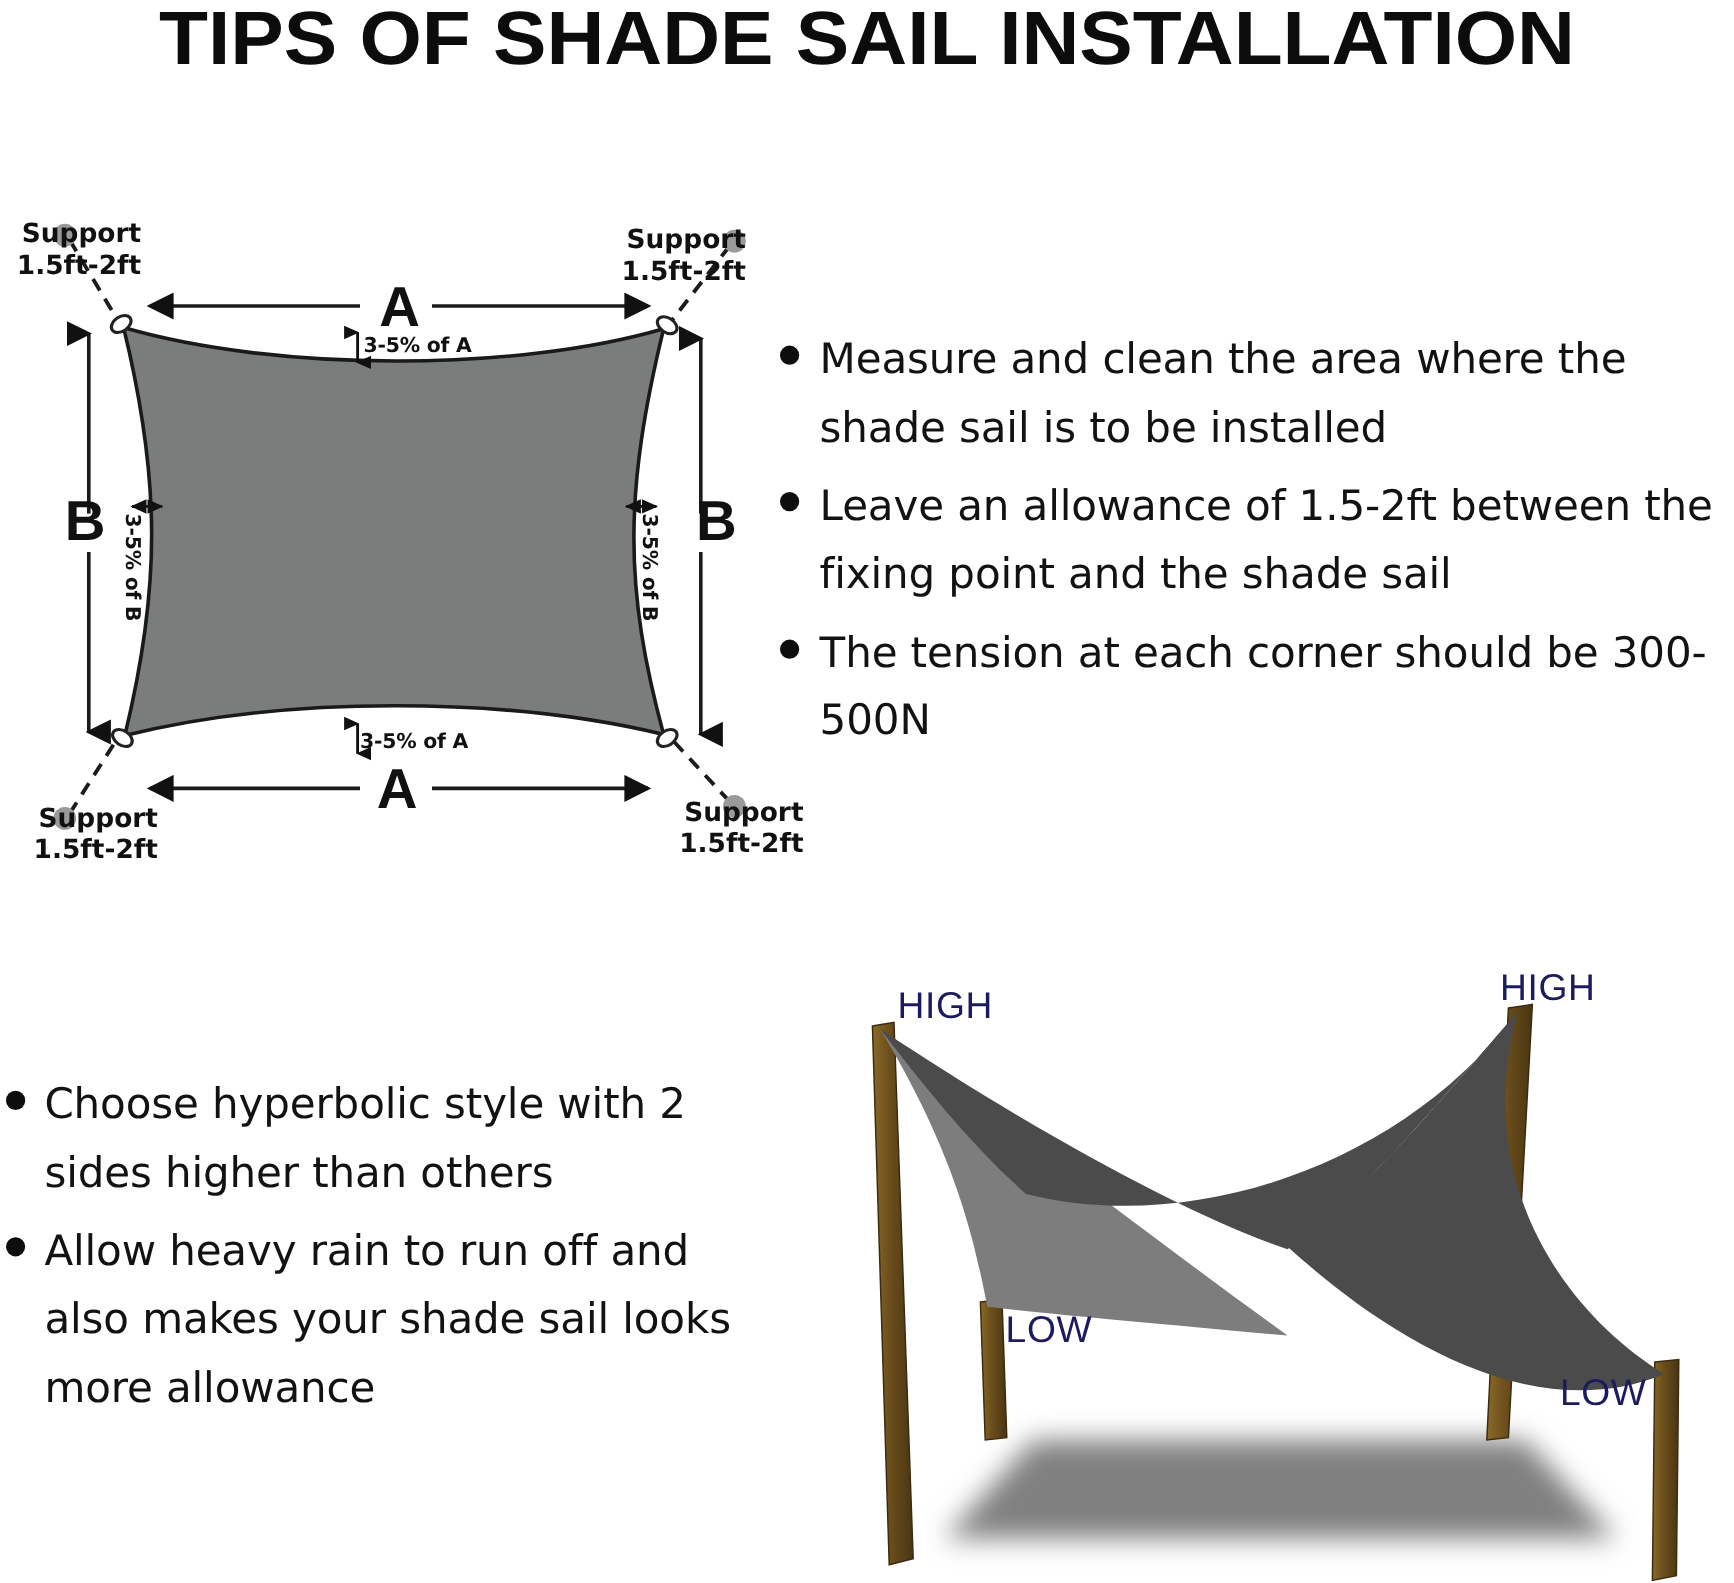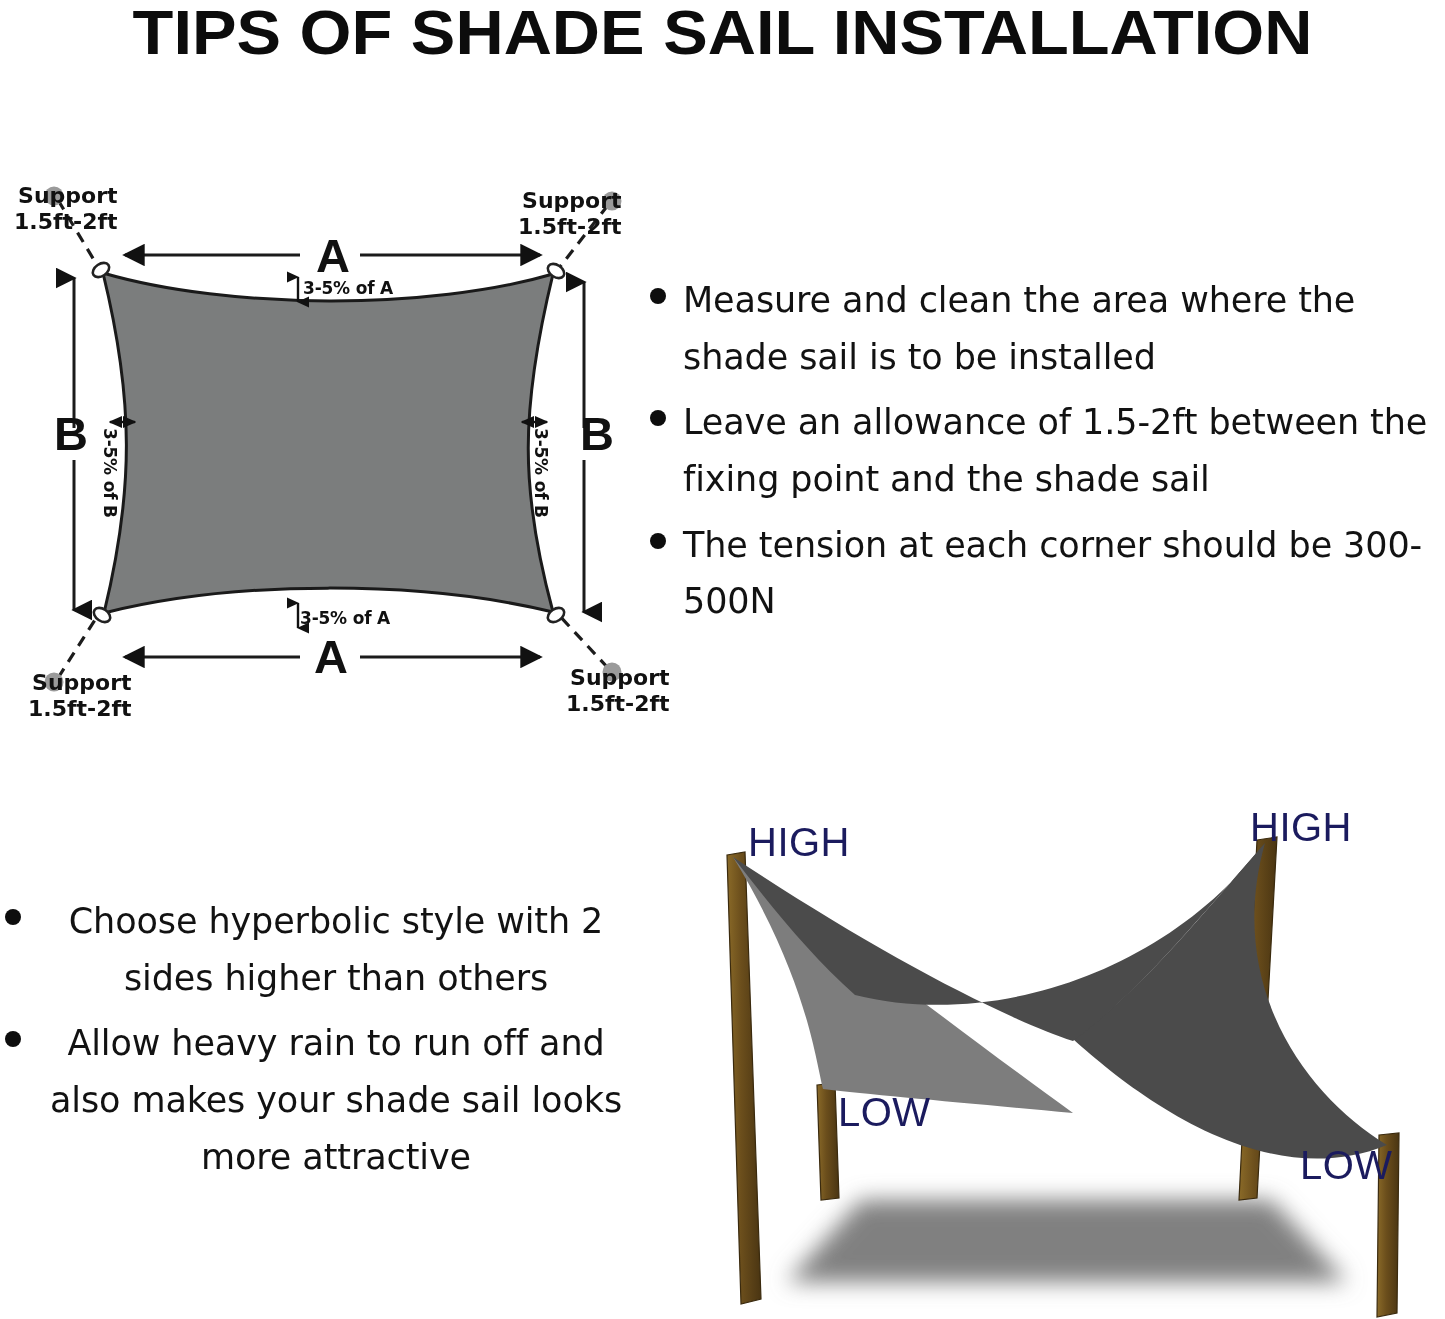--- a/index.html
+++ b/index.html
@@ -41,33 +41,33 @@
   }
 
   
   #tips-right{left:650px;top:272px;width:800px;}
   #tips-right .bullet-row{margin-bottom:9px;}
   #tips-right .bullet-dot{width:16px;height:16px;margin-top:16px;margin-right:17px;}
   #tips-right .bullet-text{font-size:35px;line-height:1.62;letter-spacing:-0.1px;}
 
   
   #tips-left{left:5px;top:893px;width:630px;}
-  #tips-left .bullet-row{margin-bottom:9px;text-align:center;}
+  #tips-left .bullet-row{margin-bottom:9px;}
   #tips-left .bullet-dot{width:16px;height:16px;margin-top:16px;margin-right:16px;}
   #tips-left .bullet-text{font-size:35px;line-height:1.62;letter-spacing:-0.1px;}
 
   
   .dg-text{position:absolute;font-family:"DejaVu Sans","Liberation Sans",sans-serif;color:#111;white-space:nowrap;}
   .support-lbl{font-size:22px;font-weight:600;line-height:1.17;text-align:right;}
   .dim-letter{font-family:"Liberation Sans","DejaVu Sans",sans-serif;font-weight:bold;font-size:47px;line-height:1;}
   .pct{font-size:17px;font-weight:bold;letter-spacing:-0.2px;}
   .pct-rot{transform:rotate(90deg);transform-origin:0 0;}
   .hl-lbl{
     font-family:"Liberation Sans","DejaVu Sans",sans-serif;
-    font-size:40px;font-weight:400;letter-spacing:0.5px;
+    font-size:31px;font-weight:400;letter-spacing:0.5px;
   }
 </style>
 </head>
 <body>
 
 <div id="page">
 
   <div class="title">TIPS OF SHADE SAIL INSTALLATION</div>
 
   <svg class="svg-layer" style="left:0px;top:160px;width:660px;height:570px;" viewBox="0 0 660 570">
@@ -193,21 +193,21 @@
     </div>
   </div>
 
   <div class="bullets" id="tips-left">
     <div class="bullet-row">
       <span class="bullet-dot"></span>
       <span class="bullet-text">Choose hyperbolic style with 2 sides higher than others</span>
     </div>
     <div class="bullet-row">
       <span class="bullet-dot"></span>
-      <span class="bullet-text">Allow heavy rain to run off and also makes your shade sail looks more attractive</span>
+      <span class="bullet-text">Allow heavy rain to run off and also makes your shade sail looks more allowance</span>
     </div>
   </div>
 
   <svg class="svg-layer" style="left:665px;top:795px;width:780px;height:524px;" viewBox="0 0 780 524">
 
     <defs>
       <filter id="softShadow" x="-25%" y="-60%" width="150%" height="240%">
         <feGaussianBlur stdDeviation="11"></feGaussianBlur>
       </filter>
       <linearGradient id="postGrad" x1="0" y1="0" x2="1" y2="0">

